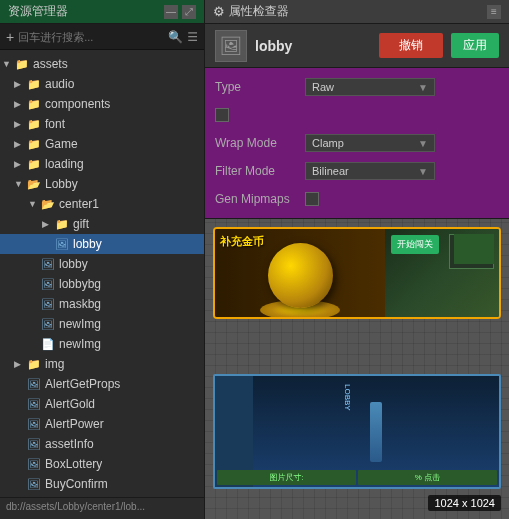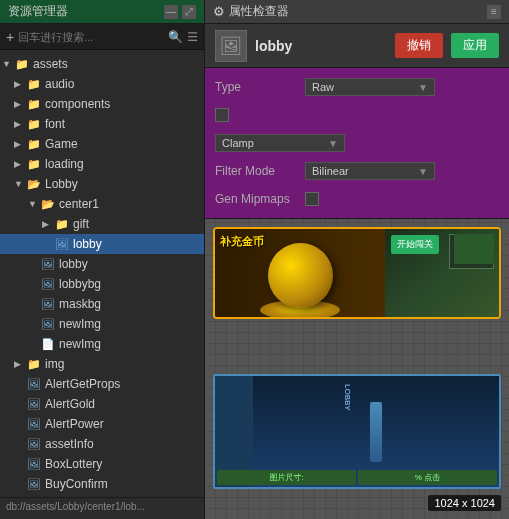--- a/index.html
+++ b/index.html
@@ -210,21 +210,21 @@
       color: #e0e0e0;
       font-size: 14px;
       font-weight: bold;
       flex: 1;
     }
 
     .btn-cancel {
       background: #c0392b;
       color: white;
       border: none;
-      padding: 4px 12px;
+      padding: 4px 20px;
       cursor: pointer;
       font-size: 12px;
       border-radius: 2px;
     }
 
     .btn-apply {
       background: #27ae60;
       color: white;
       border: none;
       padding: 4px 12px;
@@ -637,20 +637,21 @@
       </div>
     </div>
 
     <div class="prop-row">
       <div class="prop-value">
         <div class="prop-checkbox"></div>
       </div>
     </div>
 
     <div class="prop-row">
+      <span class="prop-label">Wrap Mode</span>
       <div class="prop-value">
         <div class="prop-select-wrap">
           <span>Clamp</span>
           <span class="dropdown-arrow">▼</span>
         </div>
       </div>
     </div>
 
     <div class="prop-row">
       <span class="prop-label">Filter Mode</span>

